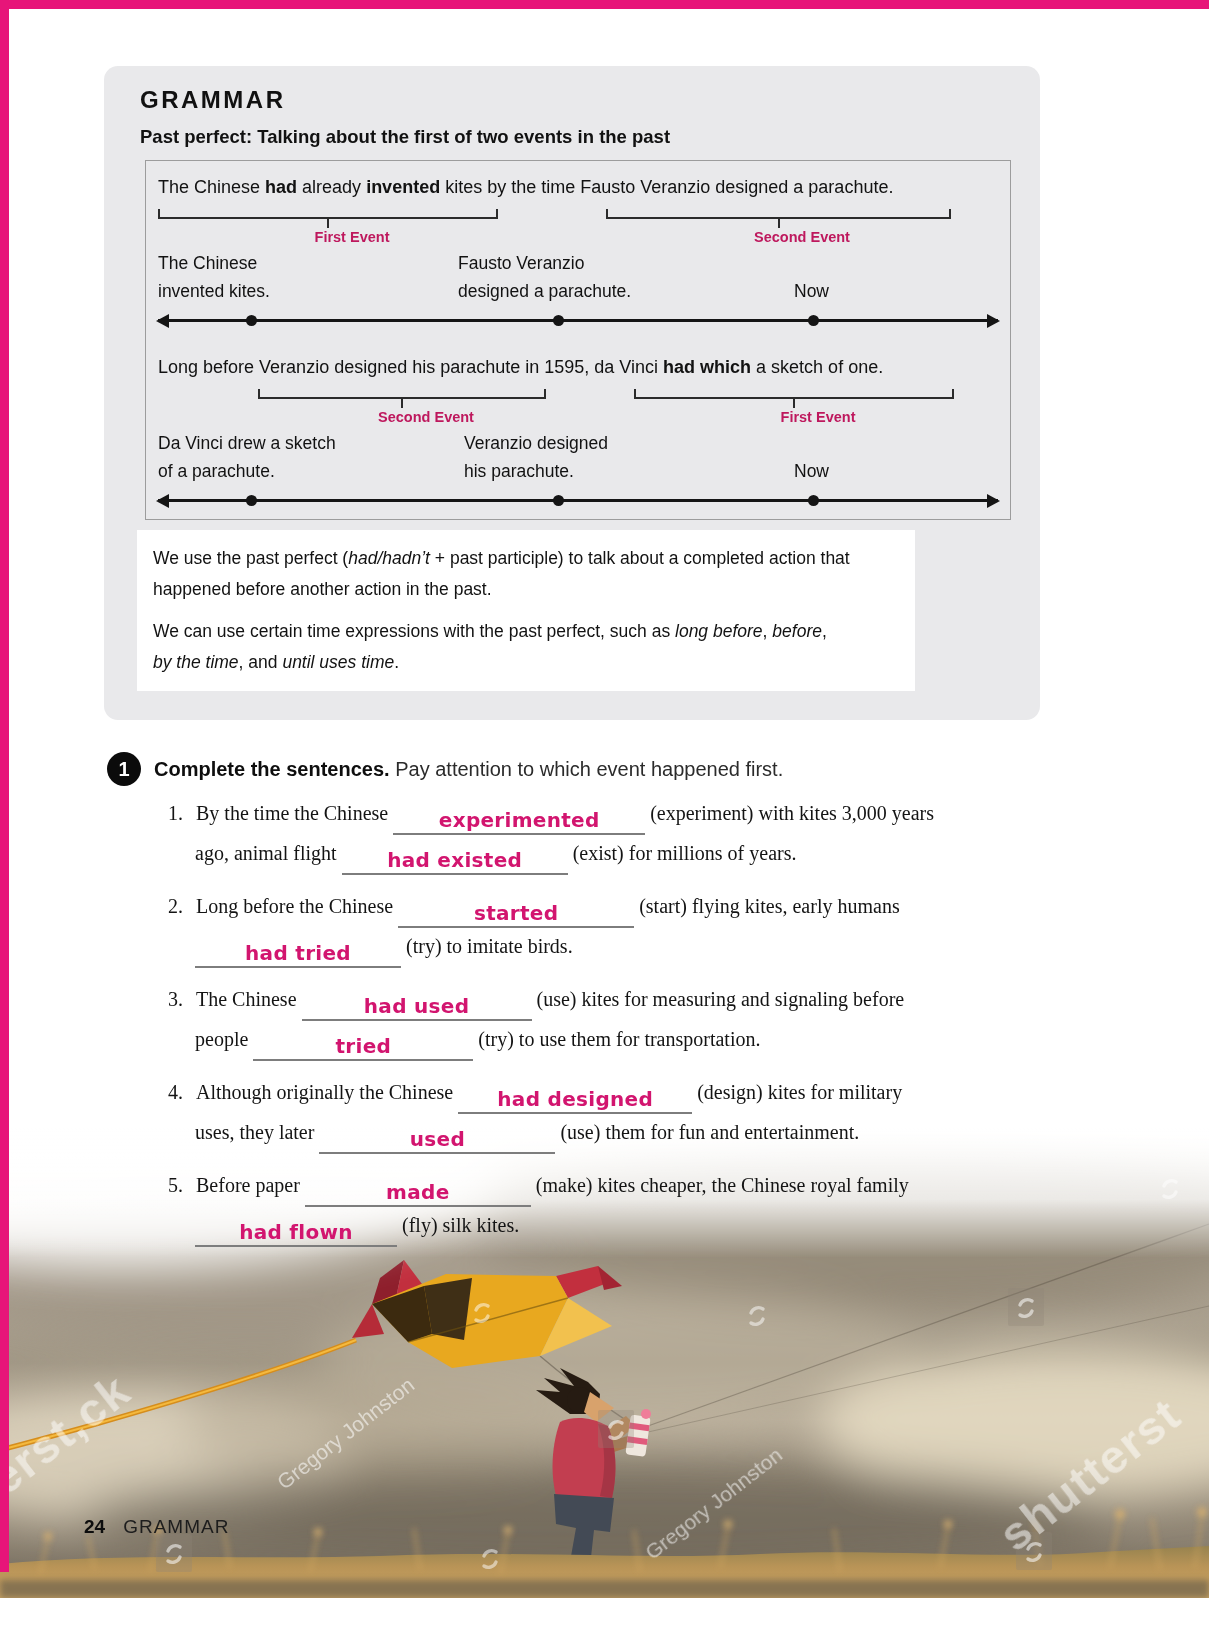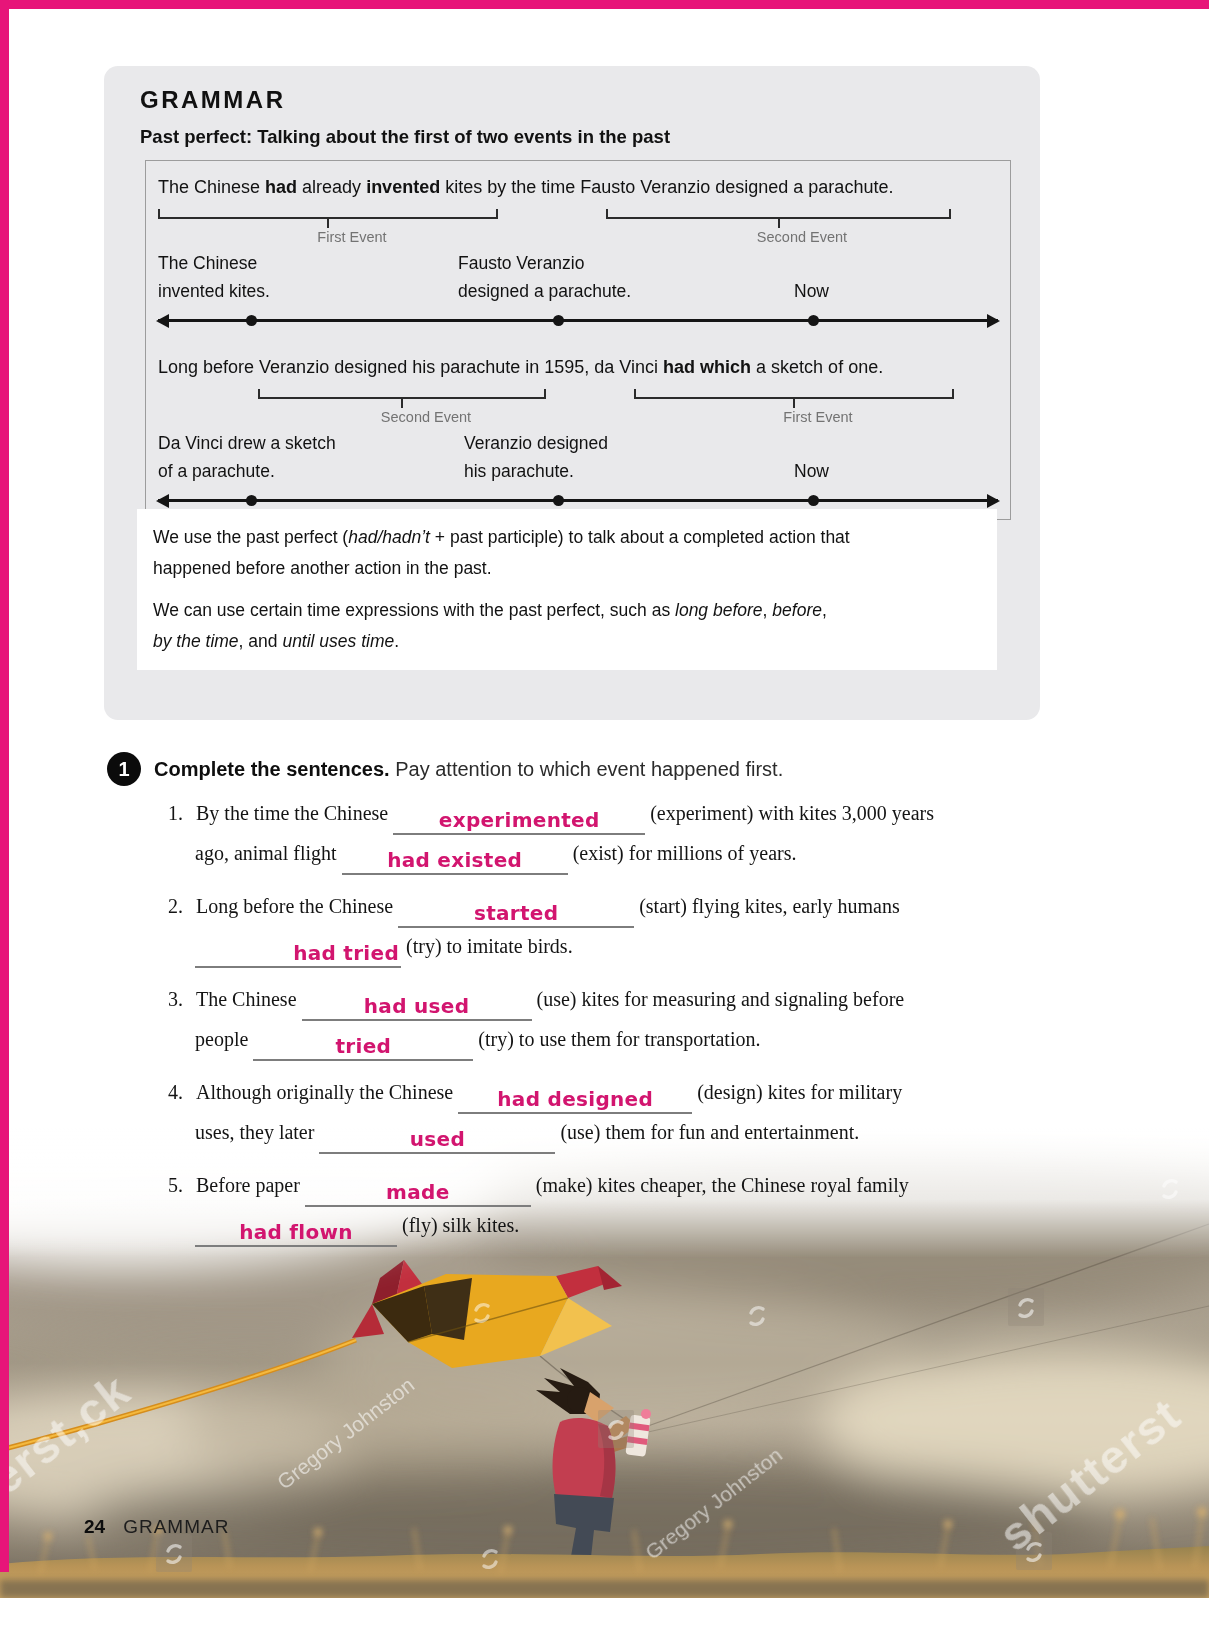--- a/index.html
+++ b/index.html
@@ -26,33 +26,33 @@
   .exbox {
     position:absolute; left:34px; top:94px; width:866px; height:360px;
     border:1.5px solid #9c9c9c;
     margin-left:7px;
   }
   .sent { position:absolute; font-size:18px; white-space:nowrap; color:#121212; }
   .sent b { font-weight:bold; }
 
   .brk { position:absolute; height:10px; border:2px solid #2b2b2b; border-top:none; }
   .brk .tick { position:absolute; left:50%; top:10px; width:2px; height:9px; background:#2b2b2b; margin-left:-1px; }
-  .evl { position:absolute; transform:translateX(-50%); font-size:14.5px; font-weight:normal; white-space:nowrap; color:#737373;padding-left:48px; }
+  .evl { position:absolute; transform:translateX(-50%); font-size:14.5px; font-weight:bold; white-space:nowrap; color:#be185d;padding-left:48px; }
 
   .tll { position:absolute; font-size:17.5px; line-height:20px; white-space:nowrap; color:#121212; }
 
   .tl { position:absolute; left:12px; right:12px; height:3px; background:#151515; }
   .tl::before, .tl::after { content:""; position:absolute; top:-5.5px;
     border-top:7px solid transparent; border-bottom:7px solid transparent; }
   .tl::before { left:-2px;  border-right:13px solid #151515; }
   .tl::after  { right:-2px; border-left:13px solid #151515; }
   .tl .dot { position:absolute; top:-4px; width:11px; height:11px; border-radius:50%; background:#151515; }
 
   .notebox {
-    position:absolute; left:33px; top:443px; width:860px; height:161px;
+    position:absolute; left:33px; top:464px; width:778px; height:161px;
     background:#ffffff; padding:13px 16px; font-size:17.5px; line-height:31px; color:#121212;
   }
   .notebox p + p { margin-top:11px; }
   .notebox i { font-style:italic; }
 
   
   .badge {
     position:absolute; left:107px; top:752px; width:34px; height:34px; border-radius:50%;
     background:#0b0b0b; color:#fff; font-weight:bold; font-size:20px;
     text-align:center; line-height:34px; z-index:2;
@@ -164,21 +164,21 @@
 
 <div class="items">
 
   <div class="item">
     <div class="l1"><span class="num">1.</span><span>By the time the Chinese </span><span class="blank" style="width:252px;"><span class="ans">experimented</span></span><span> (experiment) with kites 3,000 years</span></div>
     <div class="l2"><span>ago, animal flight </span><span class="blank" style="width:226px;"><span class="ans">had existed</span></span><span> (exist) for millions of years.</span></div>
   </div>
 
   <div class="item">
     <div class="l1"><span class="num">2.</span><span>Long before the Chinese </span><span class="blank" style="width:236px;"><span class="ans">started</span></span><span> (start) flying kites, early humans</span></div>
-    <div class="l2"><span></span><span class="blank" style="width:206px;text-align:right;"><span class="ans">had tried</span></span><span> (try) to imitate birds.</span></div>
+    <div class="l2"><span></span><span class="blank" style="width:206px;"><span class="ans">had tried</span></span><span> (try) to imitate birds.</span></div>
   </div>
 
   <div class="item">
     <div class="l1"><span class="num">3.</span><span>The Chinese </span><span class="blank" style="width:230px;"><span class="ans">had used</span></span><span> (use) kites for measuring and signaling before</span></div>
     <div class="l2"><span>people </span><span class="blank" style="width:220px;"><span class="ans">tried</span></span><span> (try) to use them for transportation.</span></div>
   </div>
 
   <div class="item">
     <div class="l1"><span class="num">4.</span><span>Although originally the Chinese </span><span class="blank" style="width:234px;"><span class="ans">had designed</span></span><span> (design) kites for military</span></div>
     <div class="l2"><span>uses, they later </span><span class="blank" style="width:236px;"><span class="ans">used</span></span><span> (use) them for fun and entertainment.</span></div>

